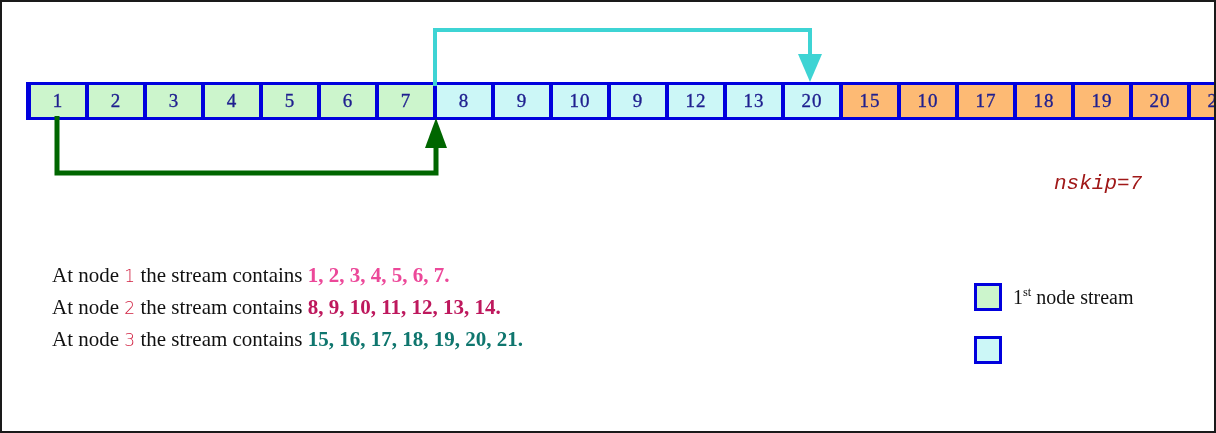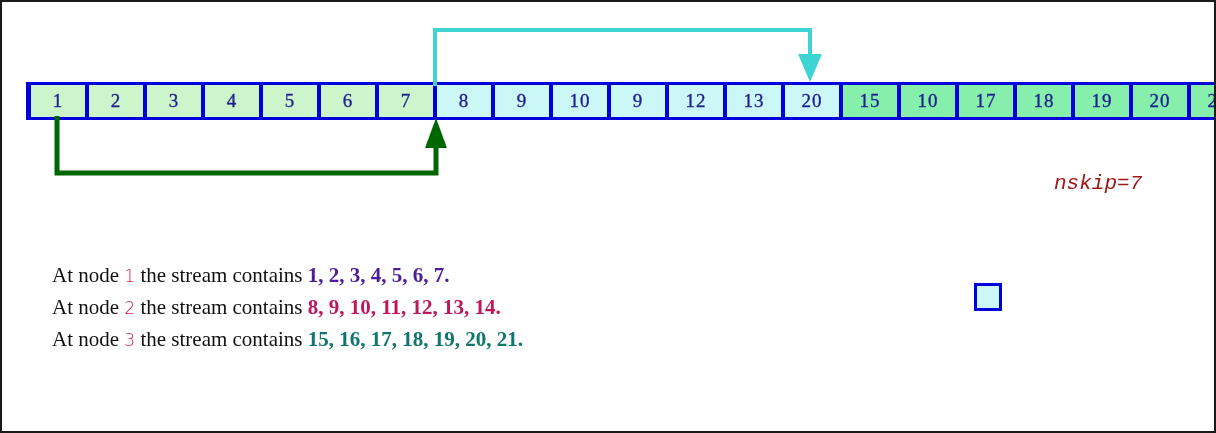--- a/index.html
+++ b/index.html
@@ -41,21 +41,21 @@
     justify-content: center;
     font-family: "Liberation Serif", serif;
     font-size: 19px;
     letter-spacing: 1px;
     color: #1f1f8f;
     -webkit-text-stroke: 0.35px #1f1f8f;
     background: #ccf5cc;
   }
   .cell.s1 { background: #ccf5cc; }
   .cell.s2 { background: #ccf7f7; }
-  .cell.s3 { background: #86efac; }
+  .cell.s3 { background: #fdba74; }
 
   
   .arrow-svg {
     position: absolute;
     left: 0;
     top: 0;
     width: 1216px;
     height: 433px;
     pointer-events: none;
   }
@@ -85,21 +85,21 @@
     white-space: nowrap;
   }
   .stmt { display: block; }
   .nodenum {
     color: #d02040;
     font-family: "DejaVu Sans", sans-serif;
     font-size: 17px;
     font-weight: 300;
   }
   .vals { font-weight: bold; }
-  .vals.c1 { color: #4c1d95; }
+  .vals.c1 { color: #ec4899; }
   .vals.c2 { color: #be185d; }
   .vals.c3 { color: #0f766e; }
 
   
   #legend {
     position: absolute;
     left: 972px;
     top: 268px;
   }
   .legend-row {
@@ -213,17 +213,21 @@
   <div id="nskip">nskip=7</div>
 
   <div id="statements">
       <span class="stmt"><span>At node </span><span class="nodenum">1</span><span> the stream contains </span><span class="vals c1">1, 2, 3, 4, 5, 6, 7.</span></span>
       <span class="stmt"><span>At node </span><span class="nodenum">2</span><span> the stream contains </span><span class="vals c2">8, 9, 10, 11, 12, 13, 14.</span></span>
       <span class="stmt"><span>At node </span><span class="nodenum">3</span><span> the stream contains </span><span class="vals c3">15, 16, 17, 18, 19, 20, 21.</span></span>
     </div>
 
   <div id="legend">
       <div class="legend-row">
+        <div class="legend-swatch" style="background: rgb(204, 245, 204);"></div>
+        <div class="legend-label"><span>1</span><sup>st</sup><span> node stream</span></div>
+      </div>
+      <div class="legend-row">
         <div class="legend-swatch" style="background: rgb(204, 247, 247);"></div>
       </div>
     </div>
 
 </div>
 
 </body></html>

